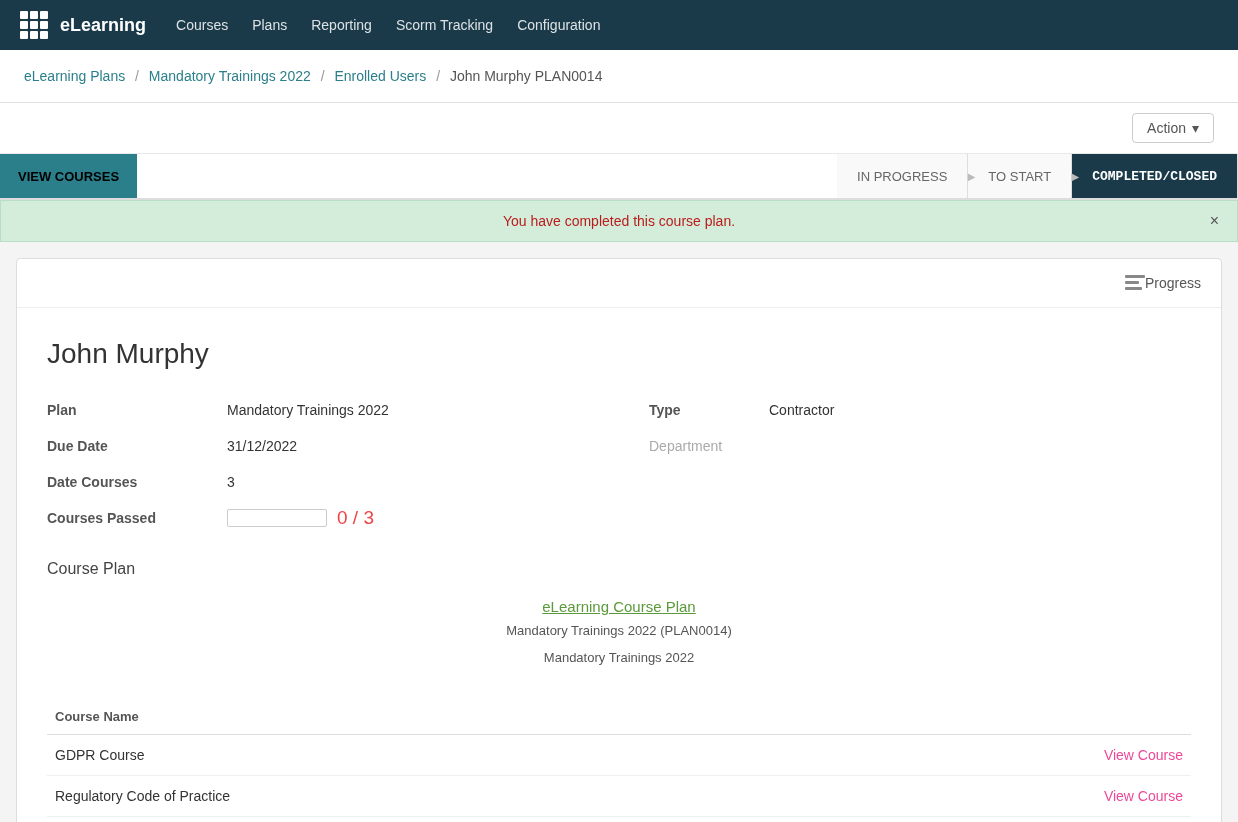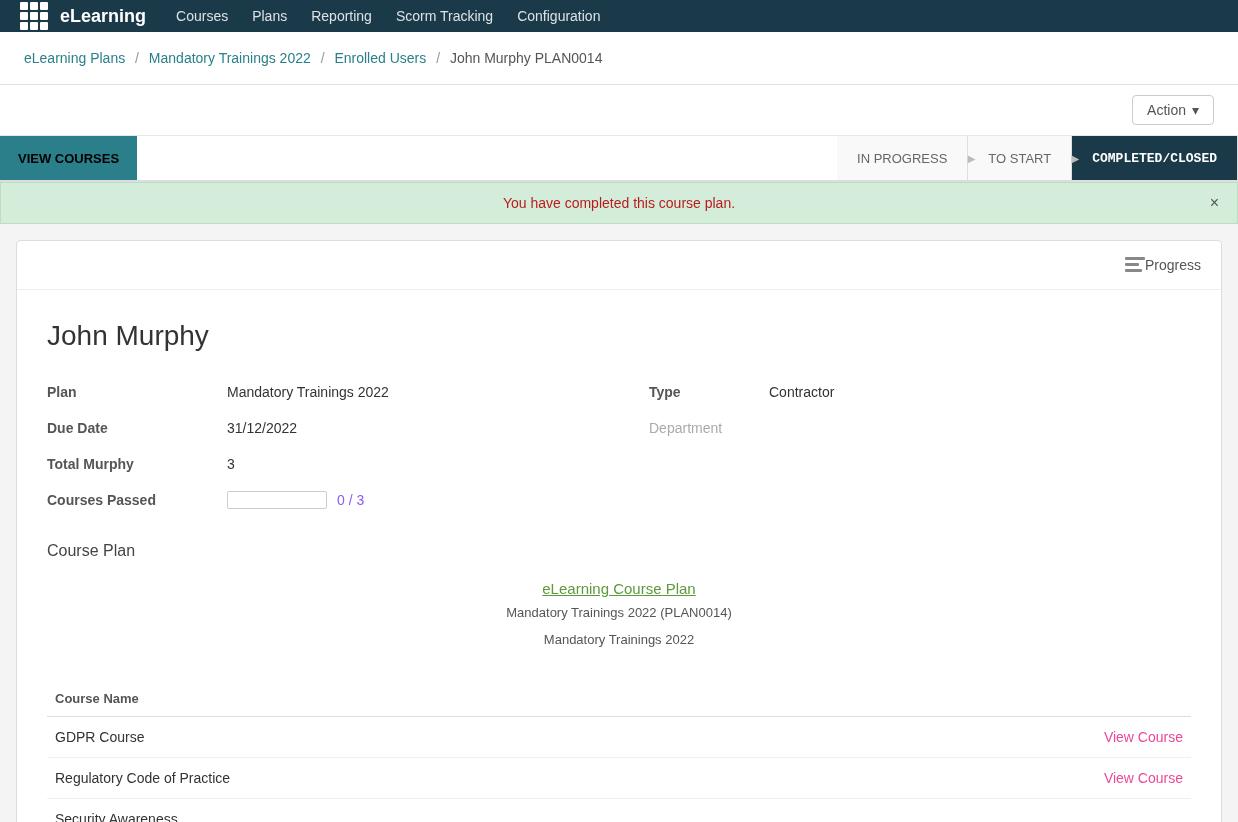--- a/index.html
+++ b/index.html
@@ -5,21 +5,21 @@
     * { margin: 0; padding: 0; box-sizing: border-box; }
     body { font-family: Arial, sans-serif; font-size: 14px; background: #f4f4f4; color: #333; }
 
     
     .top-nav {
       background: #1a3a4a;
       color: white;
       display: flex;
       align-items: center;
       padding: 0 20px;
-      height: 32px;
+      height: 50px;
     }
     .nav-grid-icon {
       width: 28px; height: 28px; margin-right: 12px; cursor: pointer;
       display: grid; grid-template-columns: repeat(3,8px); grid-template-rows: repeat(3,8px); gap: 2px;
     }
     .nav-grid-icon span { background: white; border-radius: 1px; }
     .nav-brand { color: white; font-size: 18px; font-weight: bold; margin-right: 30px; }
     .nav-links { display: flex; gap: 24px; }
     .nav-link { color: rgba(255,255,255,0.85); text-decoration: none; font-size: 14px; cursor: pointer; }
 
@@ -172,21 +172,21 @@
       gap: 10px;
     }
     .progress-bar {
       width: 100px; height: 18px;
       border: 1px solid #ccc;
       background: white;
       border-radius: 2px;
       overflow: hidden;
     }
     .progress-bar-fill { height: 100%; background: #2a7f8a; width: 0%; }
-    .progress-text { font-size: 14px; color: #8b5cf6; }
+    .progress-text { font-size: 19px; color: #ef4444; }
 
     .section-title { font-size: 16px; color: #444; margin-bottom: 20px; font-weight: 400; }
 
     .course-plan-center { text-align: center; margin-bottom: 30px; }
     .course-plan-link { color: #5a9a3a; font-size: 15px; text-decoration: underline; cursor: pointer; }
     .course-plan-sub { color: #555; font-size: 13px; margin-top: 6px; line-height: 1.6; }
 
     .course-table { width: 100%; border-collapse: collapse; }
     .course-table th {
       text-align: left; padding: 10px 8px; font-size: 13px; color: #555;
@@ -274,21 +274,21 @@
       <span class="info-label">Plan</span>
       <span class="info-value">Mandatory Trainings 2022</span>
       <span class="info-label">Type</span>
       <span class="info-value">Contractor</span>
 
       <span class="info-label">Due Date</span>
       <span class="info-value">31/12/2022</span>
       <span class="info-label-muted">Department</span>
       <span class="info-value"></span>
 
-      <span class="info-label">Total Murphy</span>
+      <span class="info-label">Date Courses</span>
       <span class="info-value">3</span>
       <span></span>
       <span></span>
 
       <span class="info-label">Courses Passed</span>
       <div class="progress-bar-container">
         <div class="progress-bar">
           <div class="progress-bar-fill" style="width:0%"></div>
         </div>
         <span class="progress-text">0 / 3</span>

